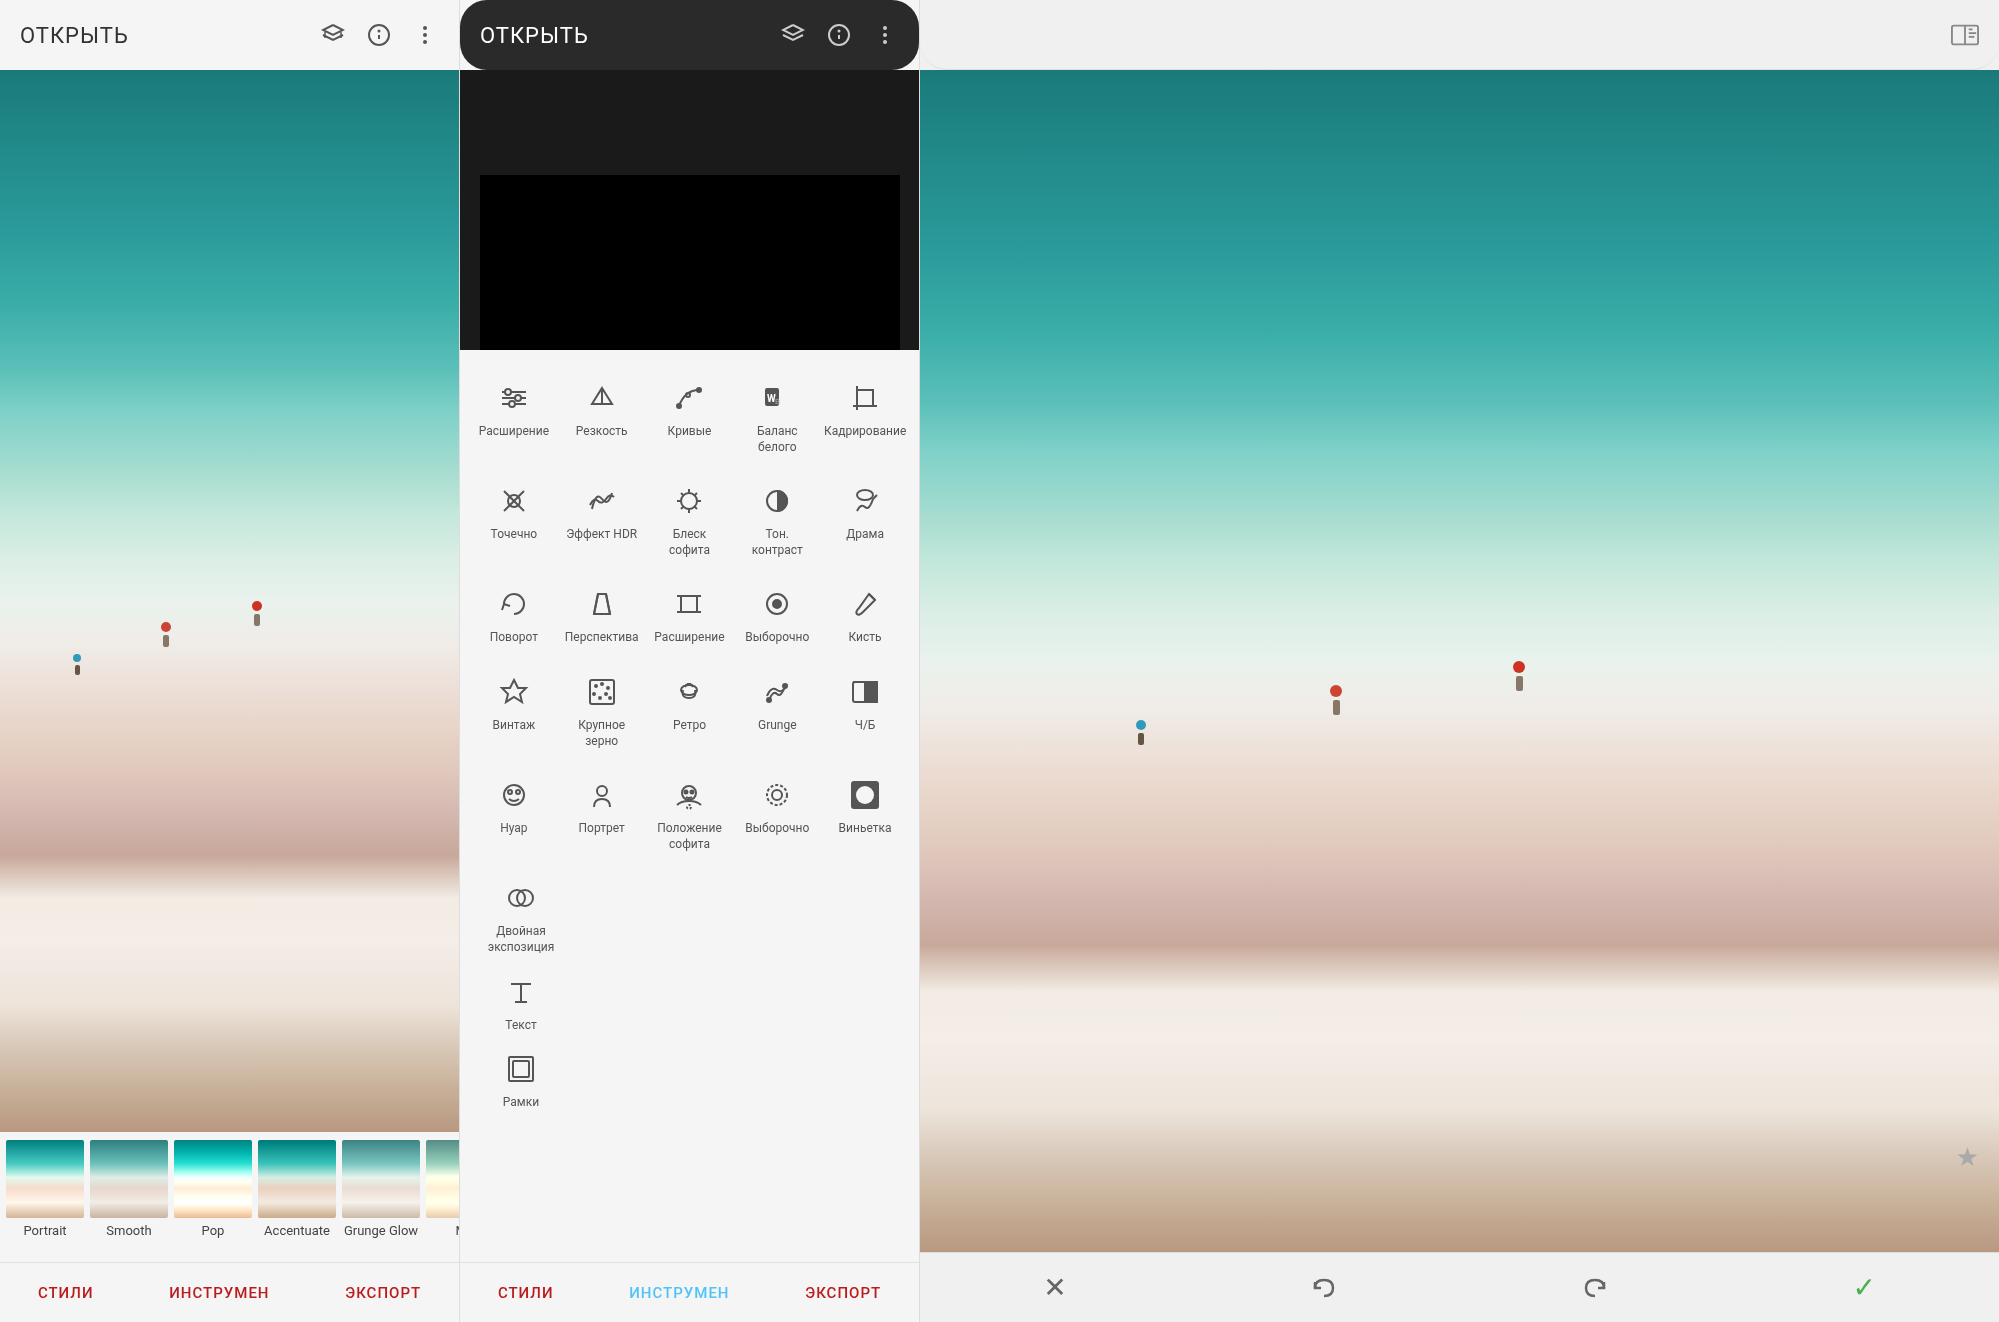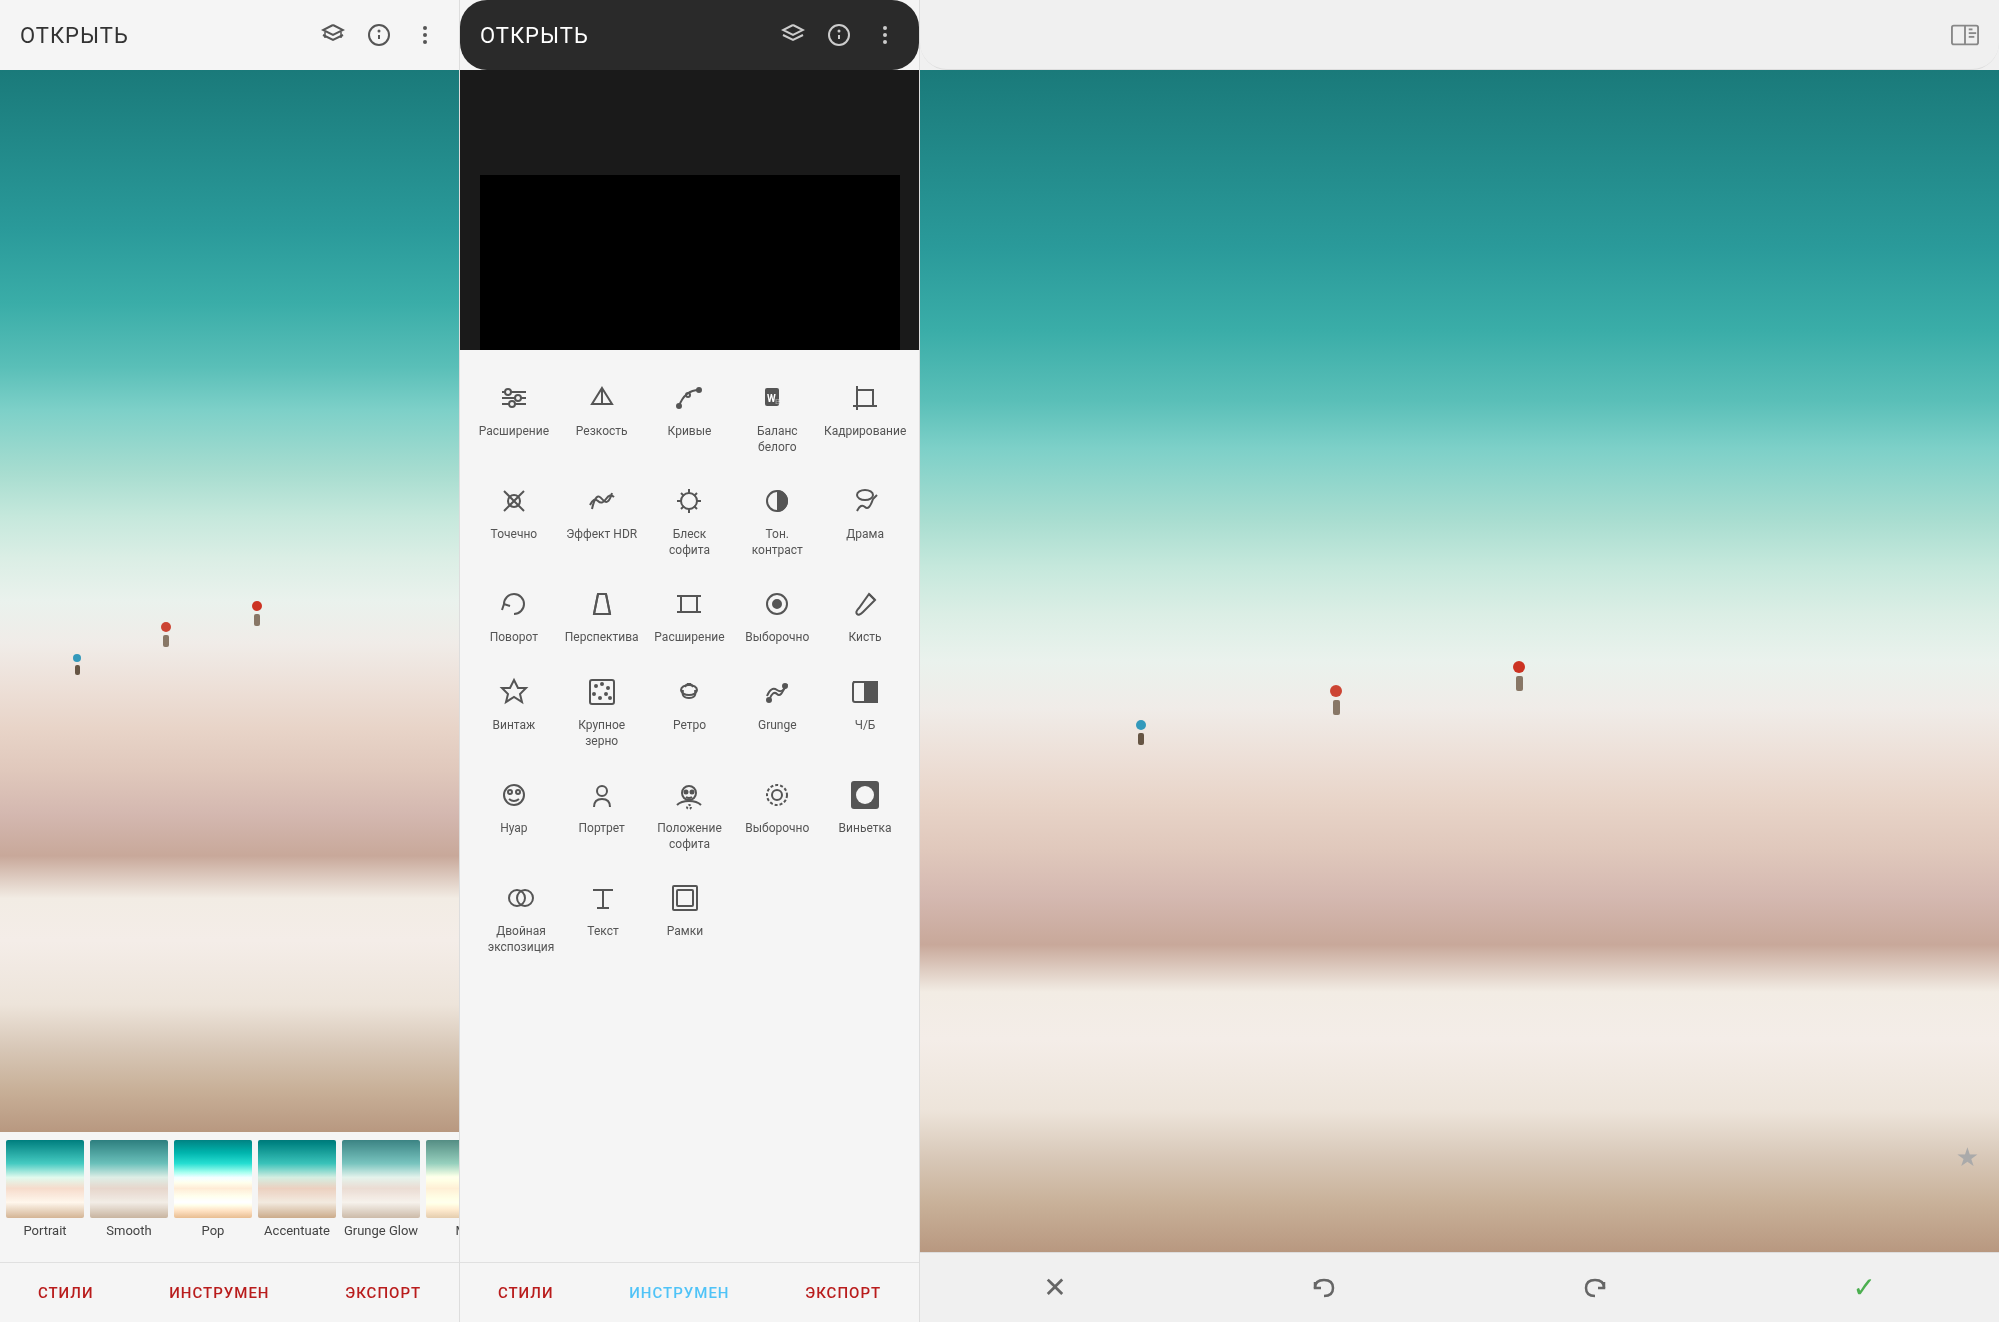--- a/index.html
+++ b/index.html
@@ -743,21 +743,21 @@
         <div class="tool-icon">
           <svg class="tool-svg" viewBox="0 0 32 32" fill="none">
             <rect x="2" y="2" width="28" height="28" rx="3" fill="#555"></rect>
             <ellipse cx="16" cy="16" rx="9" ry="9" fill="#f5f5f5"></ellipse>
           </svg>
         </div>
         <span class="tool-label">Виньетка</span>
       </div>
     </div>
 
-    <div class="tools-row" style="justify-content:flex-start; padding-left:10px; gap:0;">
+    <div class="tools-row" style="justify-content:center; padding-left:10px; gap:0;flex-direction:column;">
       <div class="tool-item">
         <div class="tool-icon">
           <svg class="tool-svg" viewBox="0 0 32 32" fill="none" stroke="#555" stroke-width="2">
             <circle cx="12" cy="16" r="8"></circle>
             <circle cx="20" cy="16" r="8"></circle>
           </svg>
         </div>
         <span class="tool-label">Двойная экспозиция</span>
       </div>
       <div class="tool-item">

